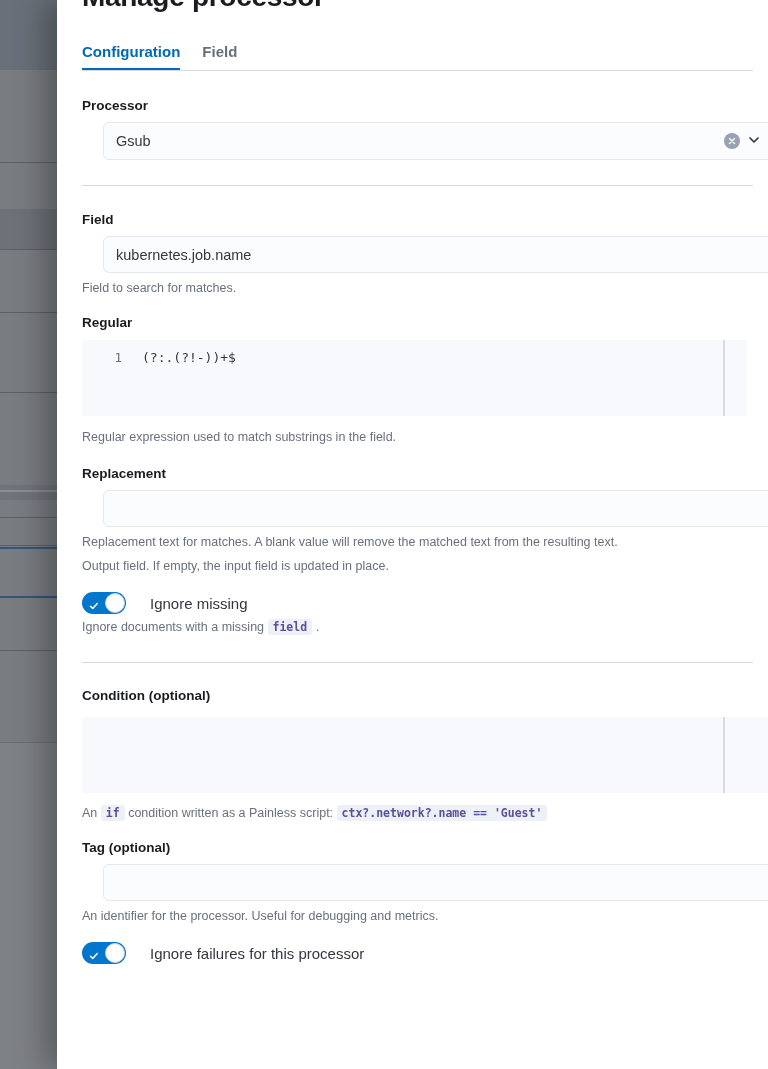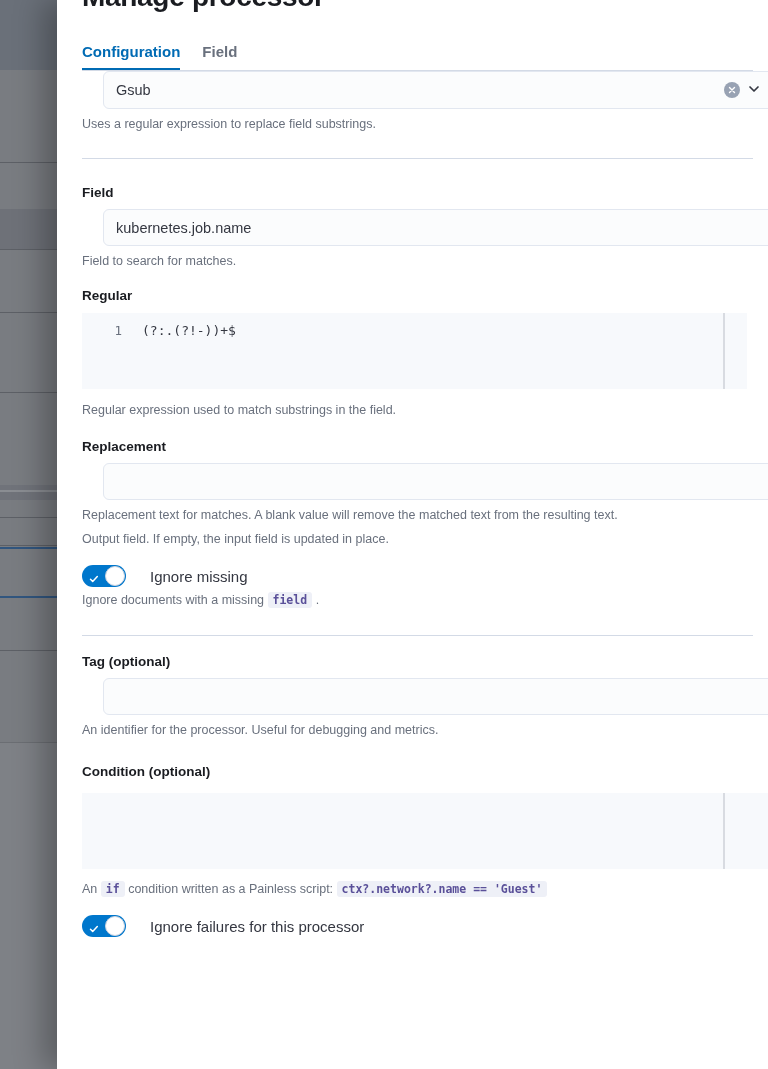--- a/index.html
+++ b/index.html
@@ -95,36 +95,36 @@
 <div class="flyout">
 
   <h1 class="flyout-title">Manage processor</h1>
 
   <div class="tabs">
     <div class="tab active">Configuration</div>
     <div class="tab inactive">Field</div>
   </div>
 
   <div>
+    <label class="form-label mt26" style="margin-top:26px">Processor</label>
     <div class="combo">
       <span class="combo-value">Gsub</span>
       <span class="icon-btns">
         <span class="clear-btn">
           <svg width="8" height="8" viewBox="0 0 8 8">
               <path d="M1.5 1.5l5 5M6.5 1.5l-5 5" stroke="#fff" stroke-width="1.4" stroke-linecap="round"></path>
             </svg>
         </span>
         <span>
           <svg width="14" height="14" viewBox="0 0 14 14">
               <path d="M3 5l4 4 4-4" stroke="#343741" stroke-width="1.7" fill="none" stroke-linecap="round" stroke-linejoin="round"></path>
             </svg>
         </span>
       </span>
     </div>
-    <div class="help">Uses a regular expression to replace field substrings.</div>
   </div>
 
   <hr class="sep mt25" style="margin-top:25px">
 
   <div>
     <label class="form-label" style="margin-top:25px">Field</label>
     <input class="text-input" value="kubernetes.job.name" style="">
     <div class="help">Field to search for matches.</div>
   </div>
 
@@ -163,40 +163,40 @@
   </div>
   <div class="help" style="margin-top:5px">
     <span>Ignore documents with a missing</span>
     <span class="inline-code">field</span>
     <span>.</span>
   </div>
 
   <hr class="sep" style="margin-top:26px">
 
   <div>
-    <label class="form-label" style="margin-top:17px">Tag (optional)</label>
-    <input class="text-input" value="" style="">
-    <div class="help">An identifier for the processor. Useful for debugging and metrics.</div>
-  </div>
-
-  <div>
     <label class="form-label" style="margin-top:24px;margin-bottom:13px">Condition (optional)</label>
     <div class="code-editor editor-condition">
       <div class="line">
         <span class="gutter"></span>
         <span class="codetext"></span>
       </div>
       <div class="vscroll"></div>
     </div>
     <div class="help" style="margin-top:12px">
       <span>An</span>
       <span class="inline-code">if</span>
       <span>condition written as a Painless script:</span>
       <span class="inline-code">ctx?.network?.name == 'Guest'</span>
     </div>
+  </div>
+
+  <div>
+    <label class="form-label" style="margin-top:17px">Tag (optional)</label>
+    <input class="text-input" value="" style="">
+    <div class="help">An identifier for the processor. Useful for debugging and metrics.</div>
   </div>
 
   <div class="toggle-row" style="margin-top:17px">
     <div class="switch">
       <span class="check">
         <svg width="10" height="10" viewBox="0 0 10 10">
             <path d="M1.5 5.2l2.2 2.3 4.6-5" stroke="#fff" stroke-width="1.5" fill="none" stroke-linecap="round" stroke-linejoin="round"></path>
           </svg>
       </span>
       <span class="knob"></span>

